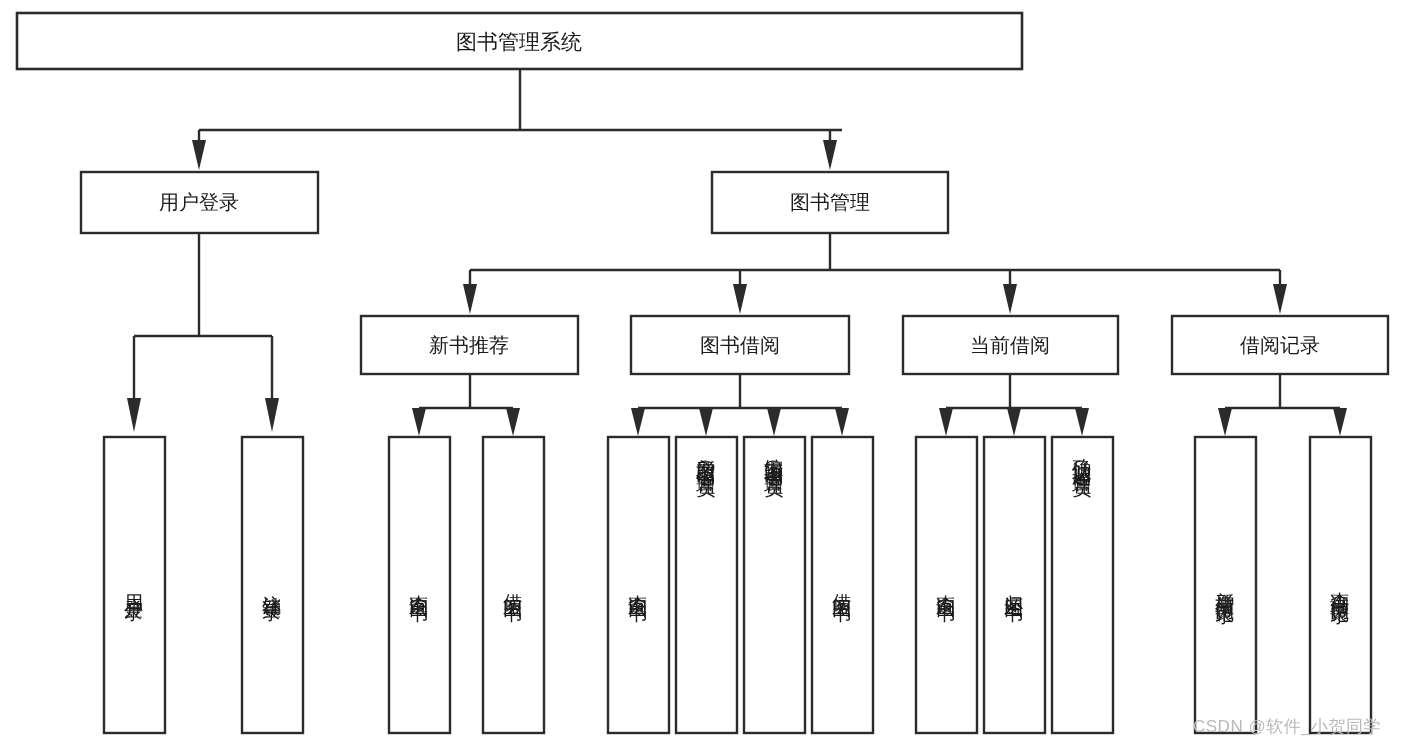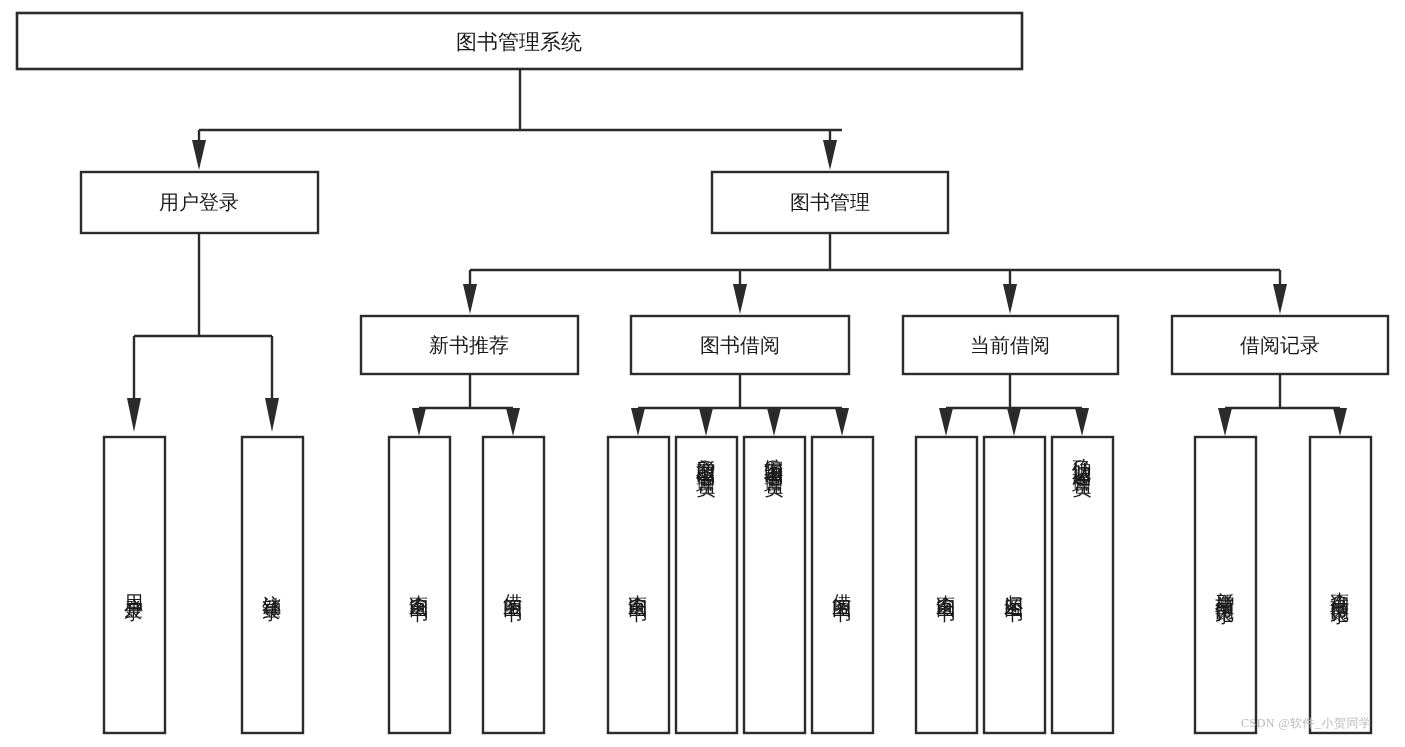--- a/index.html
+++ b/index.html
@@ -71,26 +71,25 @@
     color: #1a1a1a;
     text-align: center;
     white-space: nowrap;
     display: flex;
     align-items: center;
     justify-content: center;
     pointer-events: none;
   }
   .watermark {
     position: absolute;
-    font-family: Liberation Serif, serif;
-    font-size: 12px;
+    font-family: Liberation Sans, sans-serif;
+    font-size: 17px;
     color: #b9b9b9;
     white-space: nowrap;
     letter-spacing: 0.5px;
-    padding-left: 48px;
   }
 </style>
 </head>
 <body>
 
 <div id="diagram-root">
 
   <svg id="flowchart" viewBox="0 0 1405 747" xmlns="http://www.w3.org/2000/svg">
 
     <g>

